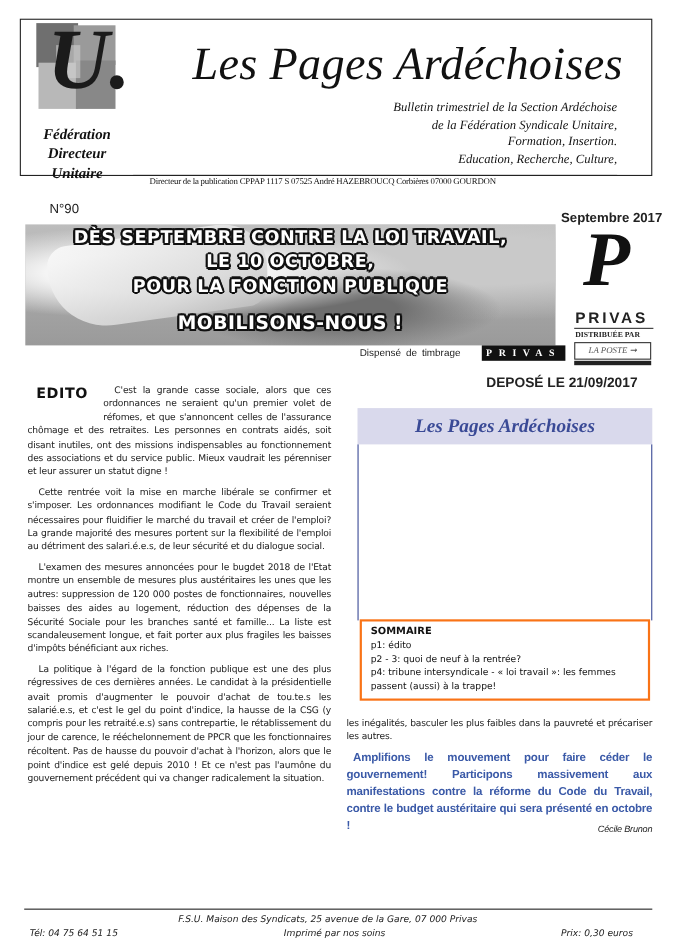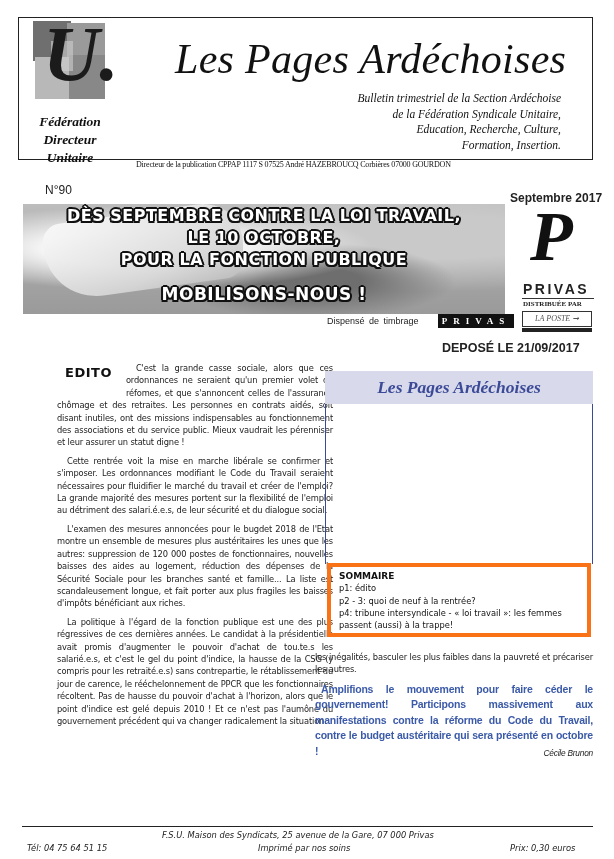--- a/index.html
+++ b/index.html
@@ -39,27 +39,27 @@
   .distrib { left:523px; top:300px; font-family:"Liberation Serif", serif; font-size:7px; font-weight:bold; color:#222; white-space:nowrap; }
   .laposte { left:522px; top:311px; width:70px; height:16px; border:1px solid #333; box-sizing:border-box; font-family:"Liberation Serif", serif; font-style:italic; font-size:8px; color:#555; text-align:center; line-height:14px; }
   .laposte-bar { left:522px; top:328px; width:70px; height:4px; background:#222; }
   .privas { left:438px; top:314px; width:76px; height:14px; background:#111; color:#fff; font-family:"Liberation Serif", serif; font-weight:bold; font-size:9px; letter-spacing:6px; text-align:center; line-height:14px; }
   .dispense { left:327px; top:316px; font-size:9px; color:#222; word-spacing:2px; white-space:nowrap; }
   .depose { left:442px; top:341px; font-size:12.5px; font-weight:bold; color:#222; white-space:nowrap; }
 
   
   .col { font-family:"DejaVu Sans", sans-serif; font-size:8.3px; line-height:12.4px; color:#222; text-align:justify; letter-spacing:-0.15px; }
   .col p { margin:0 0 6px 0; text-indent:10px; }
-  .edito-col { left:25px; top:362px; width:276px;margin-left:32px; }
+  .edito-col { left:25px; top:348px; width:276px; }
   .edito-tag { float:left; font-family:"DejaVu Sans", sans-serif; font-weight:bold; font-size:13px; letter-spacing:0.5px; color:#111; margin:3px 14px 0 8px; line-height:16px; shape-outside:margin-box; height:26px; }
 
   
   .box-head { left:325px; top:371px; width:268px; height:33px; background:#d9d9ec; text-align:center; font-family:"Liberation Serif", serif; font-style:italic; font-weight:bold; font-size:17.5px; color:#3a4a96; line-height:33px; }
   .box-body { left:325px; top:404px; width:268px; height:160px; border:1px solid #3a4a96; border-top:none; border-bottom:none; box-sizing:border-box; }
-  .sommaire { left:327px; top:563px; width:264px; height:74px; border:4px solid #f97316; box-sizing:border-box; padding:3px 8px; font-family:"DejaVu Sans", sans-serif; font-size:8.3px; line-height:12.3px; color:#111; }
+  .sommaire { left:327px; top:563px; width:264px; height:74px; border:2px solid #f97316; box-sizing:border-box; padding:3px 8px; font-family:"DejaVu Sans", sans-serif; font-size:8.3px; line-height:12.3px; color:#111; }
   .sommaire .hd { font-weight:bold; font-size:9px; }
   .right-col { left:315px; top:651px; width:278px; }
   .call { font-family:Liberation Sans, sans-serif; font-weight:bold; font-size:10.5px; line-height:15.5px; color:#3b5aa8; text-align:justify; margin-top:2px; text-indent:6px; letter-spacing:-0.2px; }
   .sign { float:right; font-style:italic; font-weight:normal; font-size:8.3px; color:#222; margin-top:2px; }
 
   
   .foot-rule { left:22px; top:826px; width:571px; border-top:1px solid #222; }
   .foot { font-family:"DejaVu Sans", sans-serif; font-style:italic; font-size:8.3px; color:#222; white-space:nowrap; }
 </style>
 </head>
@@ -76,22 +76,22 @@
 </div>
 <div class="abs fed">
   <div>Fédération</div>
   <div>Directeur</div>
   <div>Unitaire</div>
 </div>
 <div class="abs title">Les Pages Ardéchoises</div>
 <div class="abs subtitle">
   <div>Bulletin trimestriel de la Section Ardéchoise</div>
   <div>de la Fédération Syndicale Unitaire,</div>
+  <div>Formation, Insertion.</div>
   <div>Education, Recherche, Culture,</div>
-  <div>Formation, Insertion.</div>
 </div>
 <div class="abs dir-rule"></div>
 <div class="abs director">Directeur de la publication CPPAP 1117 S 07525 André HAZEBROUCQ Corbières 07000 GOURDON</div>
 
 <div class="abs issue-no">N°90</div>
 <div class="abs issue-date">Septembre 2017</div>
 
 <div class="abs banner">
   <div class="flag"></div>
   <div class="line" style="top:2px;">DÈS SEPTEMBRE CONTRE LA LOI TRAVAIL,</div>

